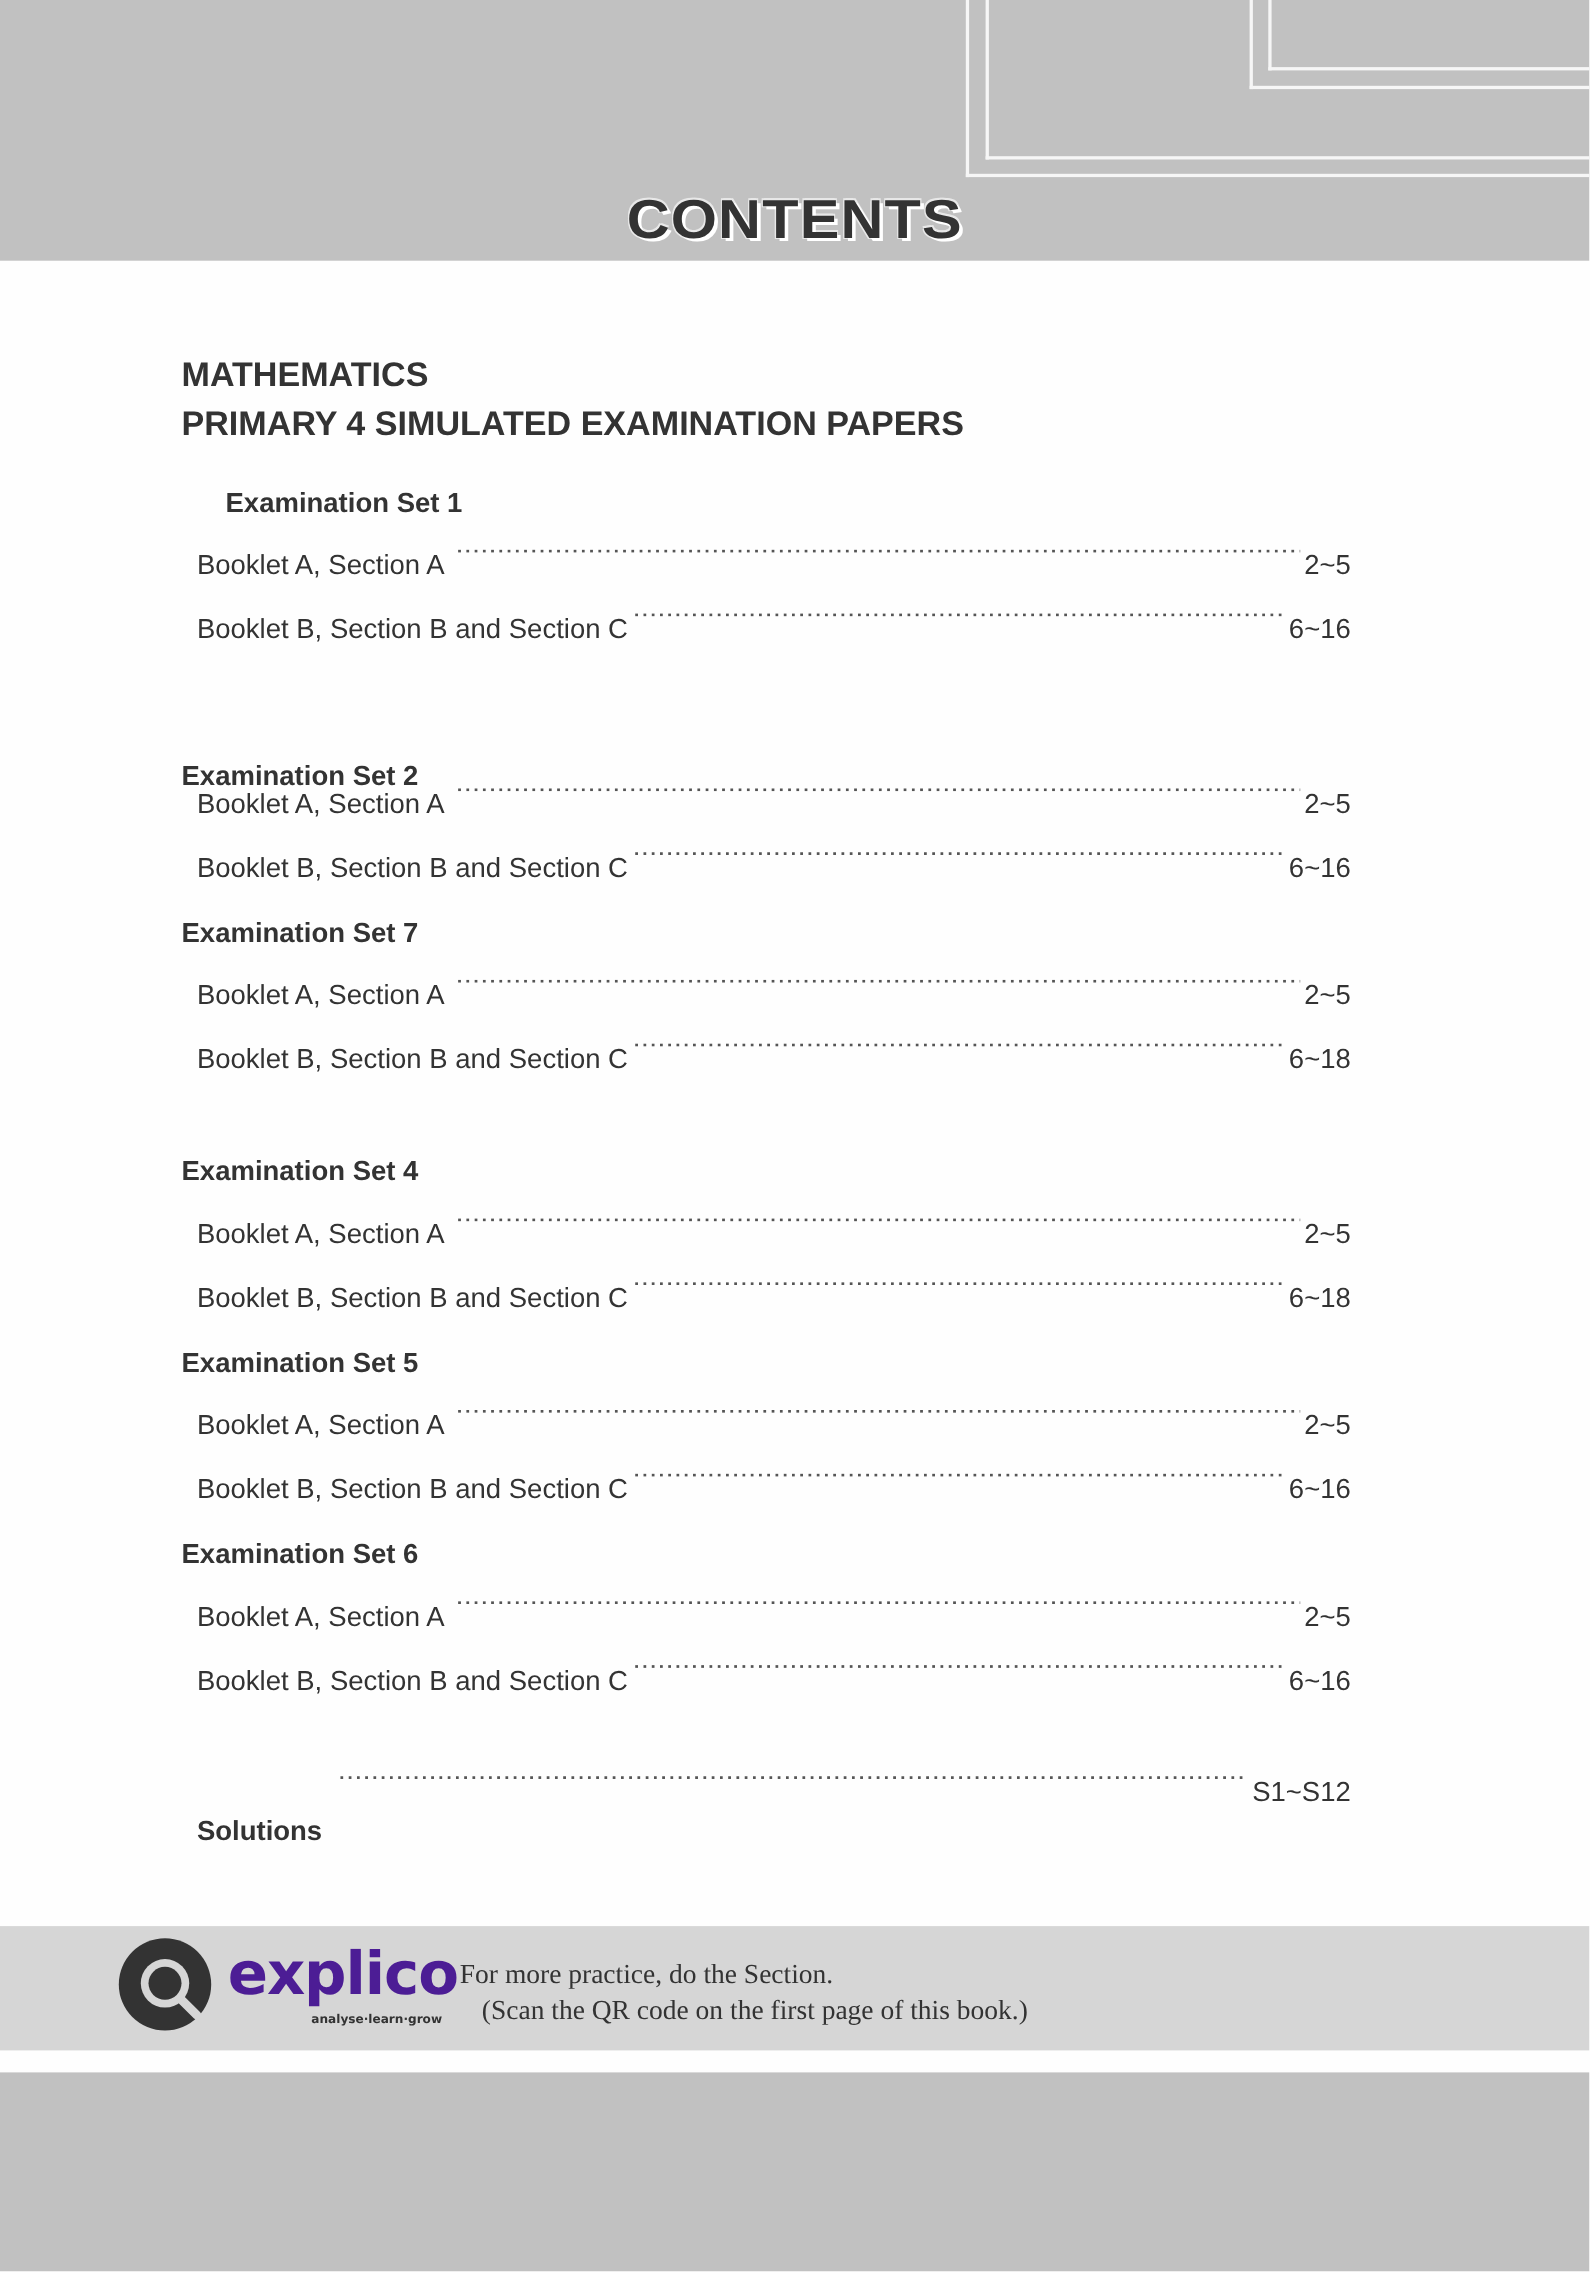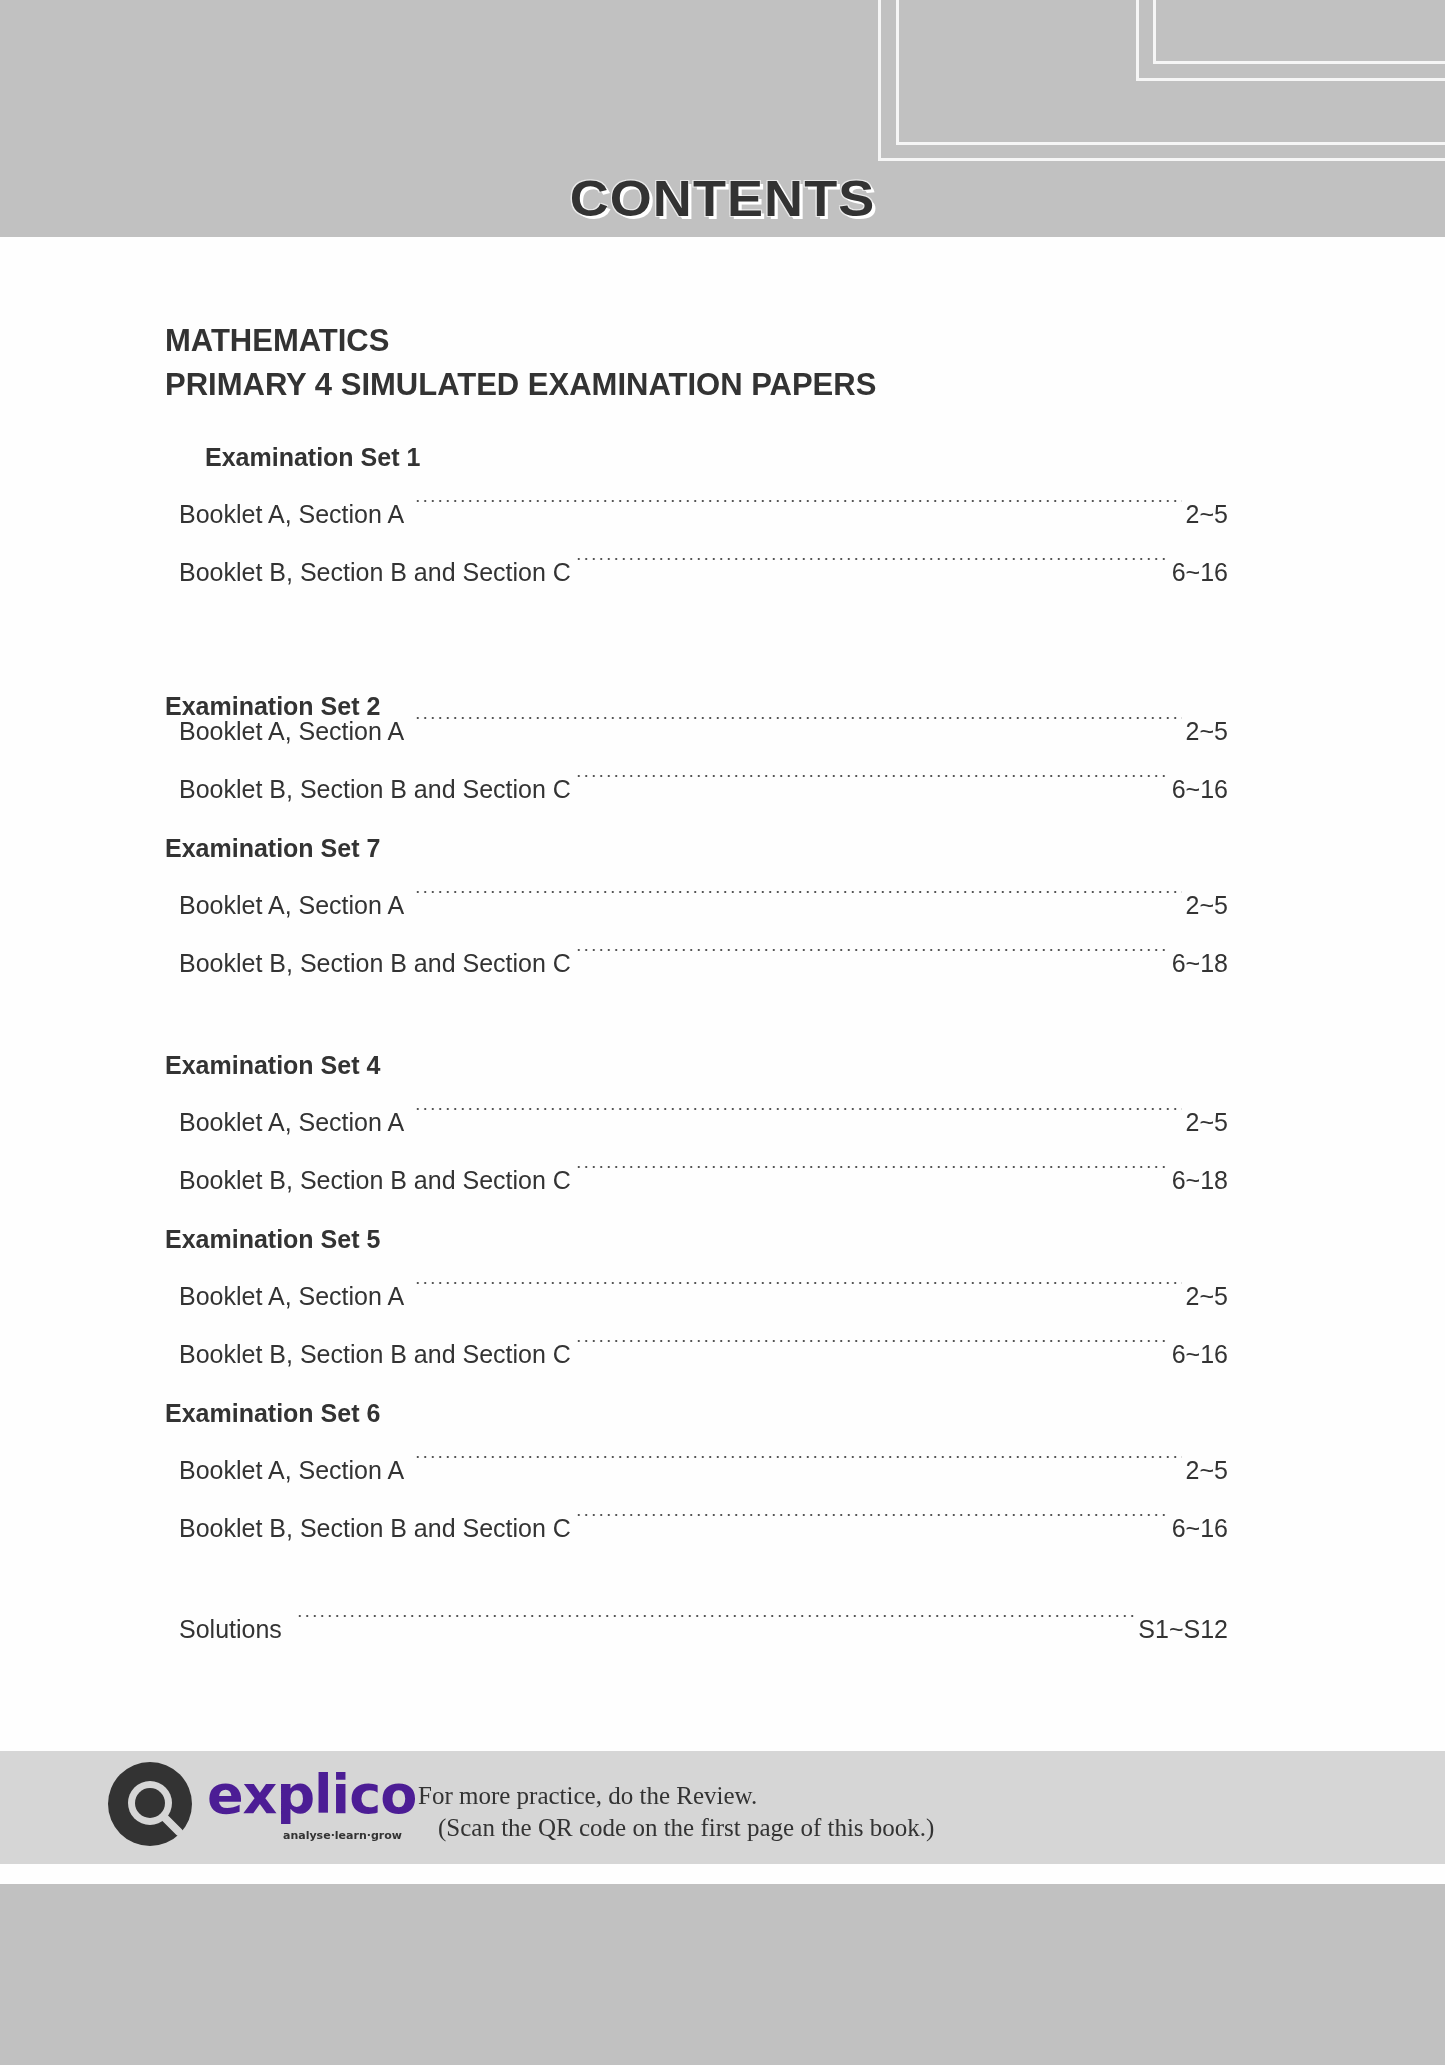--- a/index.html
+++ b/index.html
@@ -38,21 +38,21 @@
     }
     .toc-row .label { white-space: nowrap; }
     .toc-row .leader {
       flex: 1; margin: 0 4px 0 10px; height: 4px;
       background-image: radial-gradient(circle, #555 1.2px, transparent 1.5px);
       background-size: 7.5px 4px; background-repeat: repeat-x;
       position: relative; top: -1px;
     }
     .toc-row.tight .leader { margin-left: 4px; }
     .toc-row .page { white-space: nowrap; }
-    .toc-row.bold-row .label { font-weight: normal; }
+    .toc-row.bold-row .label { font-weight: bold; margin-top: 36px; }
     .footer-band {
       position: absolute; left: 0; top: 1751px; width: 1445px; height: 113px;
       background: #d6d6d6;
     }
     .bottom-band {
       position: absolute; left: 0; top: 1884px; width: 1445px; height: 181px;
       background: #c1c1c1;
     }
     .logo-mark { position: absolute; left: 107px; top: 1761px; width: 86px; height: 86px; }
     .logo-word {
@@ -162,16 +162,16 @@
 
 <div class="footer-band"></div>
 <svg class="logo-mark" viewBox="0 0 86 86">
   <circle cx="43" cy="43" r="42" fill="#333333"></circle>
   <circle cx="43" cy="42" r="22" fill="#d6d6d6"></circle>
   <circle cx="43" cy="42" r="15" fill="#333333"></circle>
   <line x1="58" y1="57" x2="72" y2="71" stroke="#d6d6d6" stroke-width="8" stroke-linecap="round"></line>
 </svg>
 <div class="logo-word">explico</div>
 <div class="logo-tagline">analyse·learn·grow</div>
-<div class="footer-line" style="top:1782px;">For more practice, do the Review.</div>
+<div class="footer-line" style="top:1782px;">For more practice, do the Section.</div>
 <div class="footer-line" style="top:1814px;margin-left:20px;">(Scan the QR code on the first page of this book.)</div>
 
 <div class="bottom-band"></div>
 
 </body></html>

